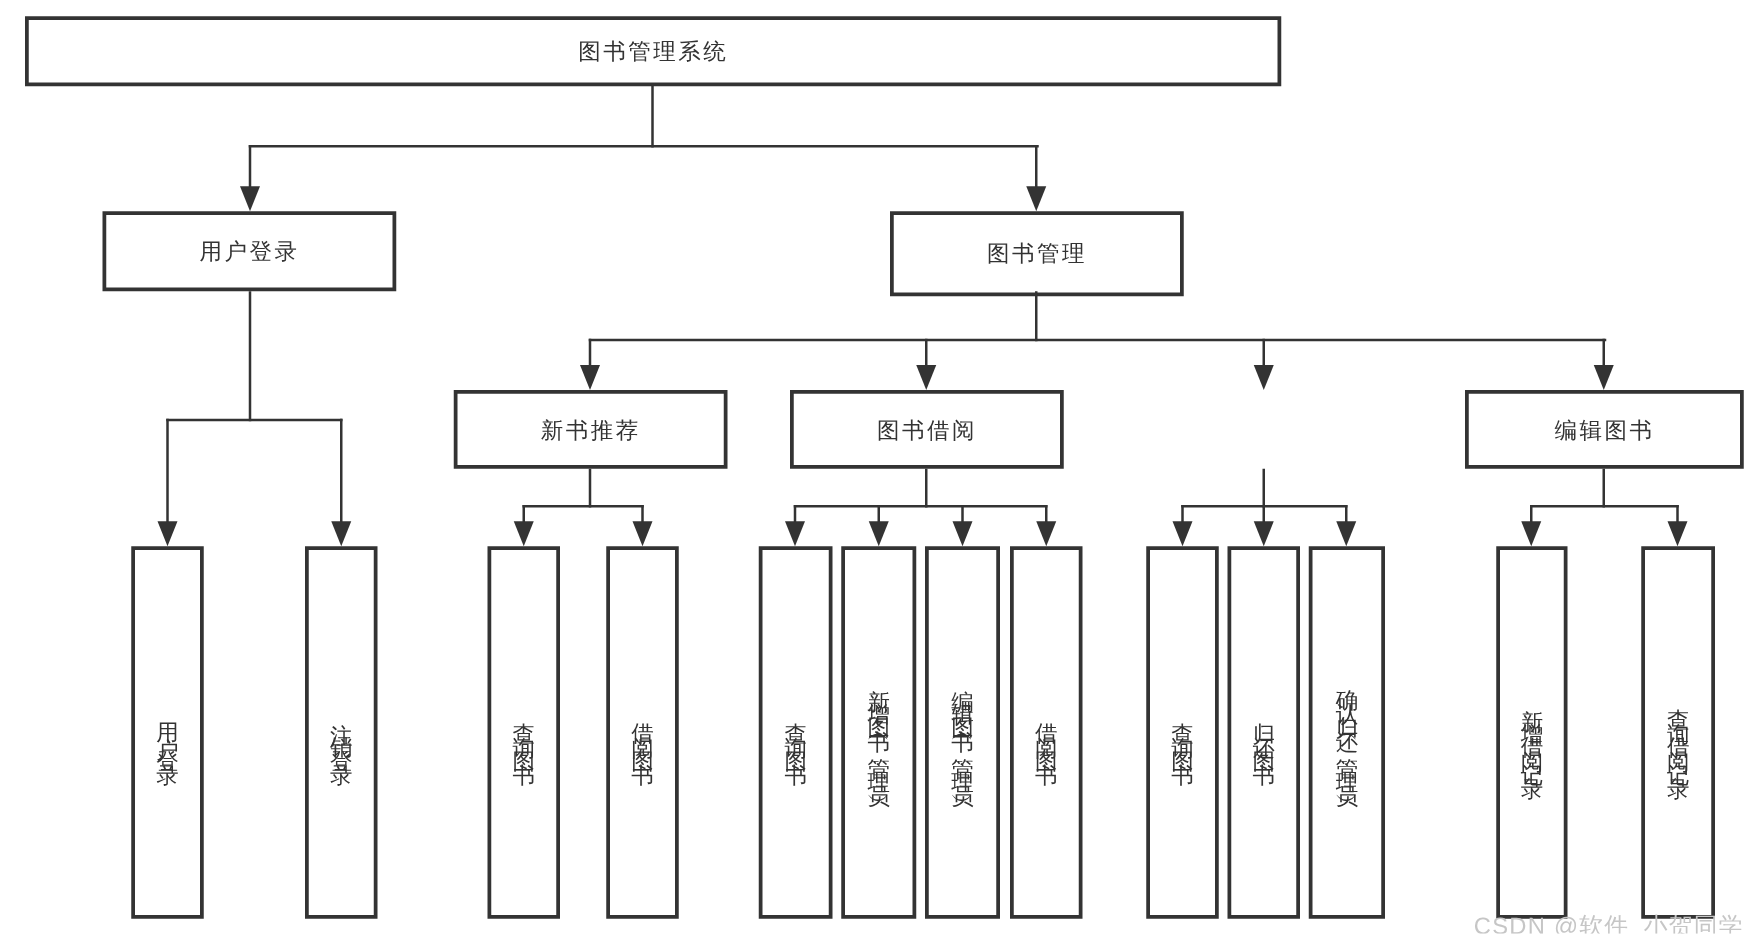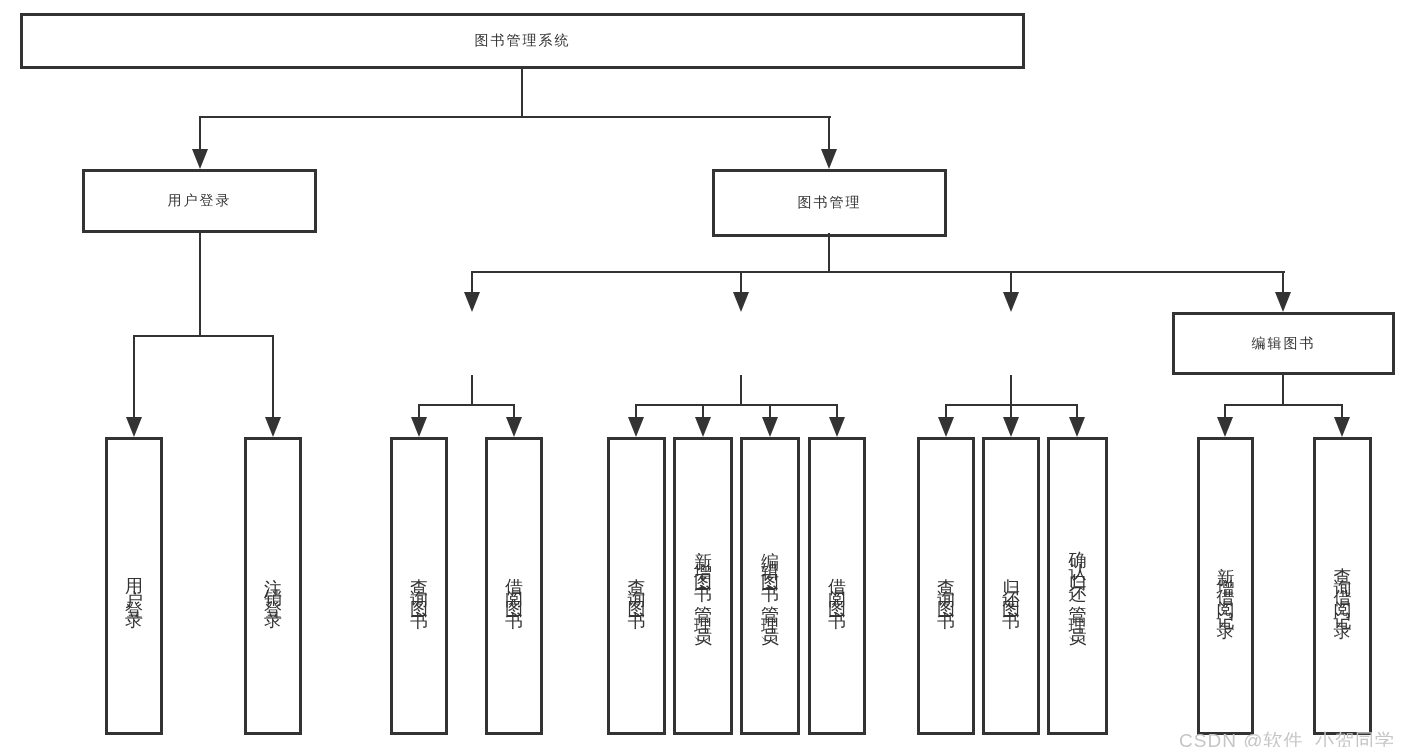--- a/index.html
+++ b/index.html
@@ -21,21 +21,21 @@
   .box {
     position: absolute;
     box-sizing: border-box;
     border: 3px solid var(--line);
     background: var(--bg);
     display: flex;
     align-items: center;
     justify-content: center;
   }
   .hbox span {
-    font-size: 14px;
+    font-size: 18px;
     letter-spacing: 2px;
     color: var(--text);
     white-space: nowrap;
   }
   .vbox span {
     writing-mode: vertical-rl;
     font-size: 18px;
     letter-spacing: 11px;
     color: var(--text);
     line-height: 1;
@@ -97,20 +97,26 @@
   <div class="line" style="left:471px; top:271px; width:814px; height:2px;"></div>
   <div class="line" style="left:471px; top:271px; width:2px; height:25px;"></div>
   <div class="line" style="left:740px; top:271px; width:2px; height:25px;"></div>
   <div class="line" style="left:1010px; top:271px; width:2px; height:25px;"></div>
   <div class="line" style="left:1282px; top:271px; width:2px; height:25px;"></div>
   <div class="arrow" style="left:464px; top:292px;"></div>
   <div class="arrow" style="left:733px; top:292px;"></div>
   <div class="arrow" style="left:1003px; top:292px;"></div>
   <div class="arrow" style="left:1275px; top:292px;"></div>
 
+  <div class="box hbox" style="left:363px; top:312px; width:219px; height:63px;">
+    <span>新书推荐</span>
+  </div>
+  <div class="box hbox" style="left:632px; top:312px; width:219px; height:63px;">
+    <span>图书借阅</span>
+  </div>
   <div class="box hbox" style="left:1172px; top:312px; width:223px; height:63px;">
     <span>编辑图书</span>
   </div>
 
   <div class="line" style="left:471px; top:375px; width:2px; height:31px;"></div>
   <div class="line" style="left:418px; top:404px; width:97px; height:2px;"></div>
   <div class="line" style="left:418px; top:404px; width:2px; height:17px;"></div>
   <div class="line" style="left:513px; top:404px; width:2px; height:17px;"></div>
   <div class="arrow" style="left:411px; top:417px;"></div>
   <div class="arrow" style="left:506px; top:417px;"></div>

